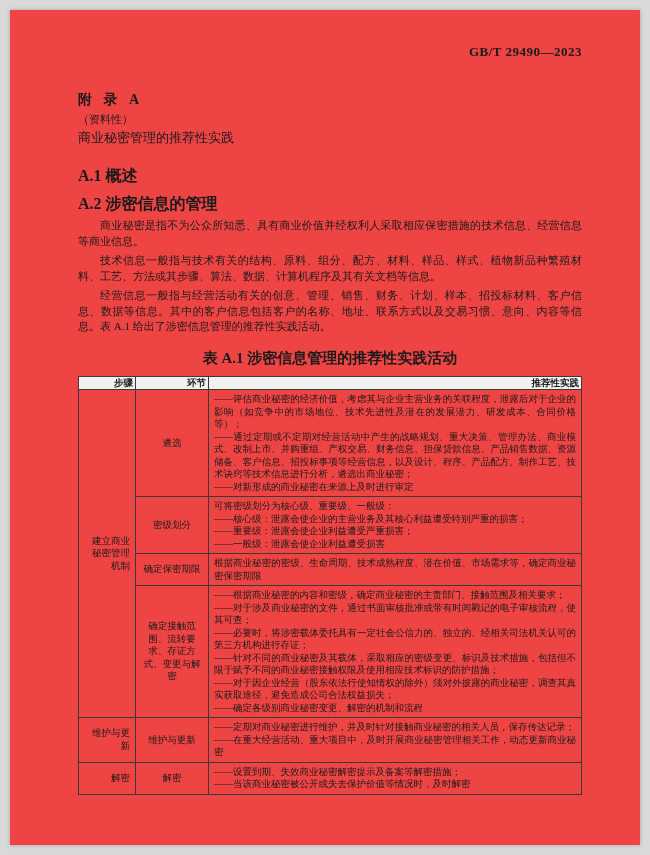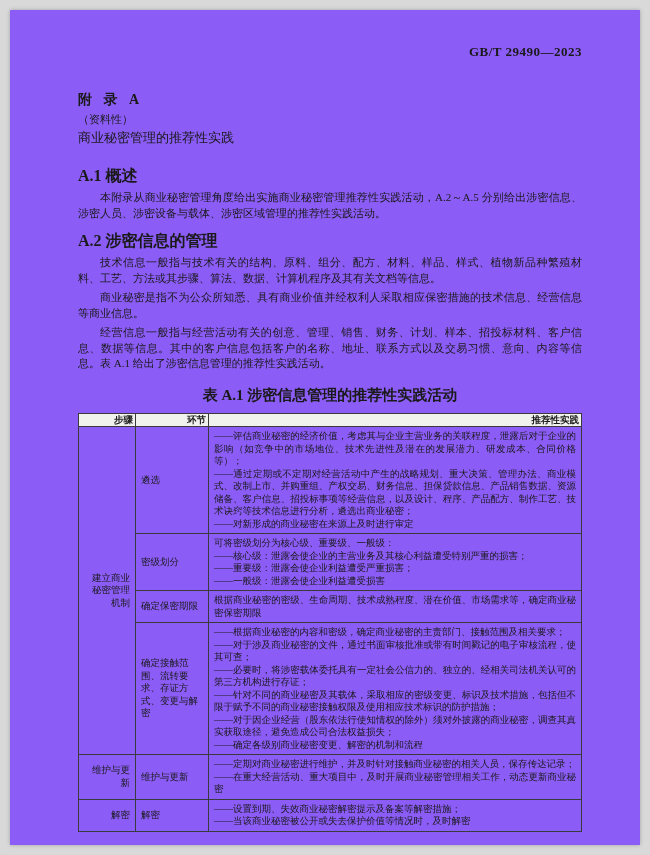--- a/index.html
+++ b/index.html
@@ -2,21 +2,21 @@
 <html><head>
 <meta charset="utf-8">
 <style>
   html,body{margin:0;padding:0;}
   body{
     width:650px;height:855px;background:#d9d9d9;position:relative;
     font-family:"Liberation Serif","DejaVu Serif",serif;color:#1a1a1a;
   }
   .page{
     position:absolute;left:10px;top:10px;width:630px;height:835px;
-    background:#8b5cf6;box-sizing:border-box;
+    background:#ef4444;box-sizing:border-box;
     padding:34px 58px 16px 68px;overflow:hidden;
     box-shadow:0 0 4px rgba(0,0,0,.25);
   }
   .doc-number{
     text-align:right;font-weight:bold;font-size:13px;letter-spacing:.5px;
     margin-bottom:30px;
   }
   .title-block{text-align:left;margin-bottom:20px;}
   .title-appendix{font-size:14px;font-weight:bold;letter-spacing:4px;line-height:20px;}
   .title-type{font-size:11px;line-height:18px;}
@@ -31,44 +31,43 @@
   }
   table.a1{
     width:100%;border-collapse:collapse;font-size:9.5px;line-height:12.5px;
     font-family:"Liberation Serif","DejaVu Serif",serif;
   }
   table.a1 th,table.a1 td{border:1px solid #3a3a3a;padding:3px 5px;vertical-align:middle;}
   table.a1 th{
     background:#f1f1ee;font-weight:bold;text-align:right;padding:0 2px;
   }
   td.step-cell{width:46px;text-align:right;padding:3px 4px;}
-  td.stage-cell{width:62px;padding:3px 4px;margin-left:34px;}
+  td.stage-cell{width:62px;text-align:center;padding:3px 4px;margin-left:34px;}
   td.practice-cell{text-align:left;vertical-align:middle;}
   .dash-item{margin:0;text-align:justify;}
   .intro-line{margin:0;text-align:justify;}
 </style>
 </head>
 <body>
 
 <div class="page">
 
   <div class="doc-number">GB/T 29490—2023</div>
 
   <div class="title-block">
     <div class="title-appendix">附 录 A</div>
     <div class="title-type">（资料性）</div>
     <div class="title-sub">商业秘密管理的推荐性实践</div>
   </div>
 
   <div class="sec-heading">A.1 概述</div>
-  <p class="para">本附录从商业秘密管理角度给出实施商业秘密管理推荐性实践活动，A.2～A.5 分别给出涉密信息、涉密人员、涉密设备与载体、涉密区域管理的推荐性实践活动。</p>
 
   <div class="sec-heading">A.2 涉密信息的管理</div>
+  <p class="para">商业秘密是指不为公众所知悉、具有商业价值并经权利人采取相应保密措施的技术信息、经营信息等商业信息。</p>
   <p class="para">技术信息一般指与技术有关的结构、原料、组分、配方、材料、样品、样式、植物新品种繁殖材料、工艺、方法或其步骤、算法、数据、计算机程序及其有关文档等信息。</p>
-  <p class="para">商业秘密是指不为公众所知悉、具有商业价值并经权利人采取相应保密措施的技术信息、经营信息等商业信息。</p>
   <p class="para">经营信息一般指与经营活动有关的创意、管理、销售、财务、计划、样本、招投标材料、客户信息、数据等信息。其中的客户信息包括客户的名称、地址、联系方式以及交易习惯、意向、内容等信息。表 A.1 给出了涉密信息管理的推荐性实践活动。</p>
 
   <div class="table-caption">表 A.1 涉密信息管理的推荐性实践活动</div>
 
   <table class="a1">
     <thead>
       <tr>
         <th>步骤</th>
         <th>环节</th>
         <th>推荐性实践</th>

